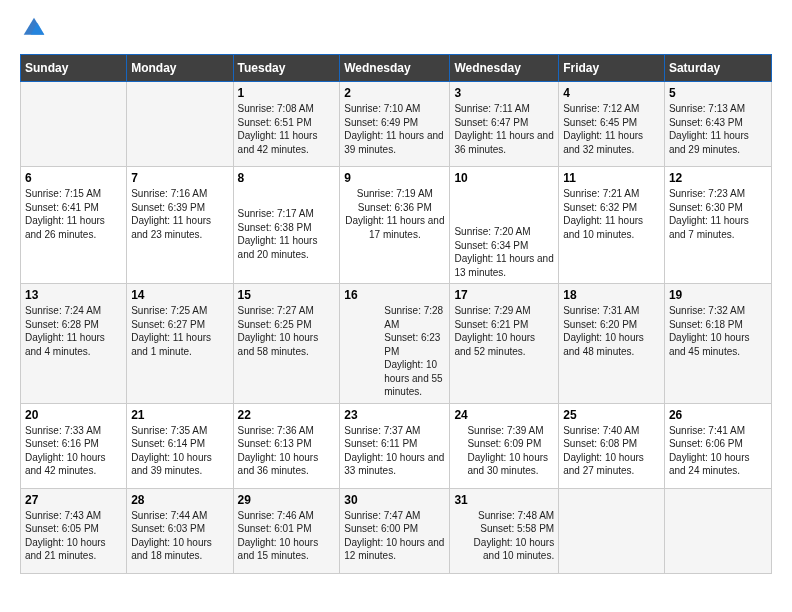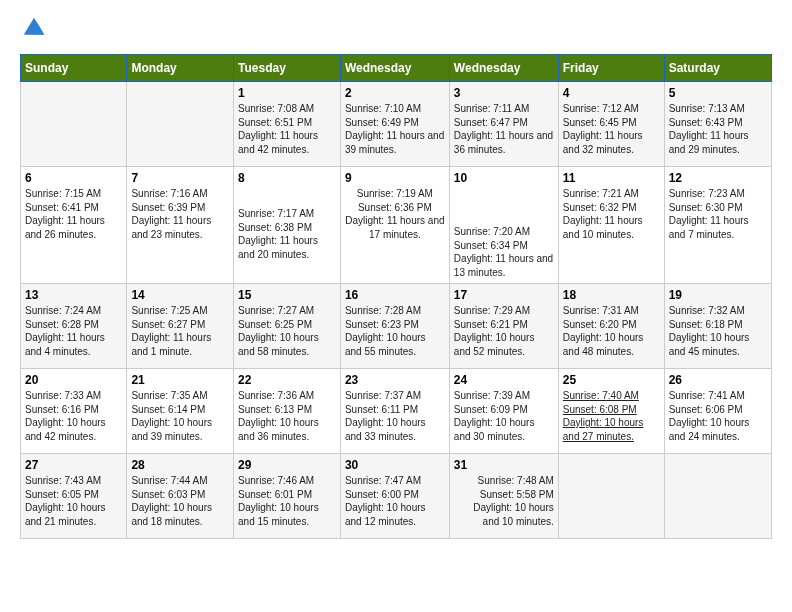--- a/index.html
+++ b/index.html
@@ -43,21 +43,21 @@
     .location {
       font-size: 15px;
       color: #333;
     }
     table {
       width: 100%;
       border-collapse: collapse;
       font-size: 11px;
     }
     thead tr th {
-      background: #4d7c0f;
+      background: #404040;
       color: #fff;
       padding: 6px 4px;
       text-align: left;
       font-size: 12px;
       font-weight: bold;
       border: 1px solid #1565c0;
     }
     tbody tr td {
       border: 1px solid #ccc;
       vertical-align: top;
@@ -211,21 +211,21 @@
 Daylight: 11 hours and 1 minute.</div>
         </td>
         <td>
           <span class="day-num">15</span>
           <div class="day-info" style="white-space: pre-line;">Sunrise: 7:27 AM
 Sunset: 6:25 PM
 Daylight: 10 hours and 58 minutes.</div>
         </td>
         <td>
           <span class="day-num">16</span>
-          <div class="day-info" style="white-space: pre-line;">Sunrise: 7:28 AM
+          <div class="day-info" style="white-space: pre-line; margin-left: 40px;">Sunrise: 7:28 AM
 Sunset: 6:23 PM
 Daylight: 10 hours and 55 minutes.</div>
         </td>
         <td>
           <span class="day-num">17</span>
           <div class="day-info" style="white-space: pre-line;">Sunrise: 7:29 AM
 Sunset: 6:21 PM
 Daylight: 10 hours and 52 minutes.</div>
         </td>
         <td>
@@ -261,27 +261,27 @@
 Daylight: 10 hours and 36 minutes.</div>
         </td>
         <td>
           <span class="day-num">23</span>
           <div class="day-info" style="white-space: pre-line;">Sunrise: 7:37 AM
 Sunset: 6:11 PM
 Daylight: 10 hours and 33 minutes.</div>
         </td>
         <td>
           <span class="day-num">24</span>
-          <div class="day-info" style="white-space: pre-line;">Sunrise: 7:39 AM
+          <div class="day-info" style="white-space: pre-line; margin-left: 13px;">Sunrise: 7:39 AM
 Sunset: 6:09 PM
 Daylight: 10 hours and 30 minutes.</div>
         </td>
         <td>
           <span class="day-num">25</span>
-          <div class="day-info" style="white-space: pre-line; text-decoration: underline;">Sunrise: 7:40 AM
+          <div class="day-info" style="white-space: pre-line;">Sunrise: 7:40 AM
 Sunset: 6:08 PM
 Daylight: 10 hours and 27 minutes.</div>
         </td>
         <td>
           <span class="day-num">26</span>
           <div class="day-info" style="white-space: pre-line;">Sunrise: 7:41 AM
 Sunset: 6:06 PM
 Daylight: 10 hours and 24 minutes.</div>
         </td>
       </tr>

